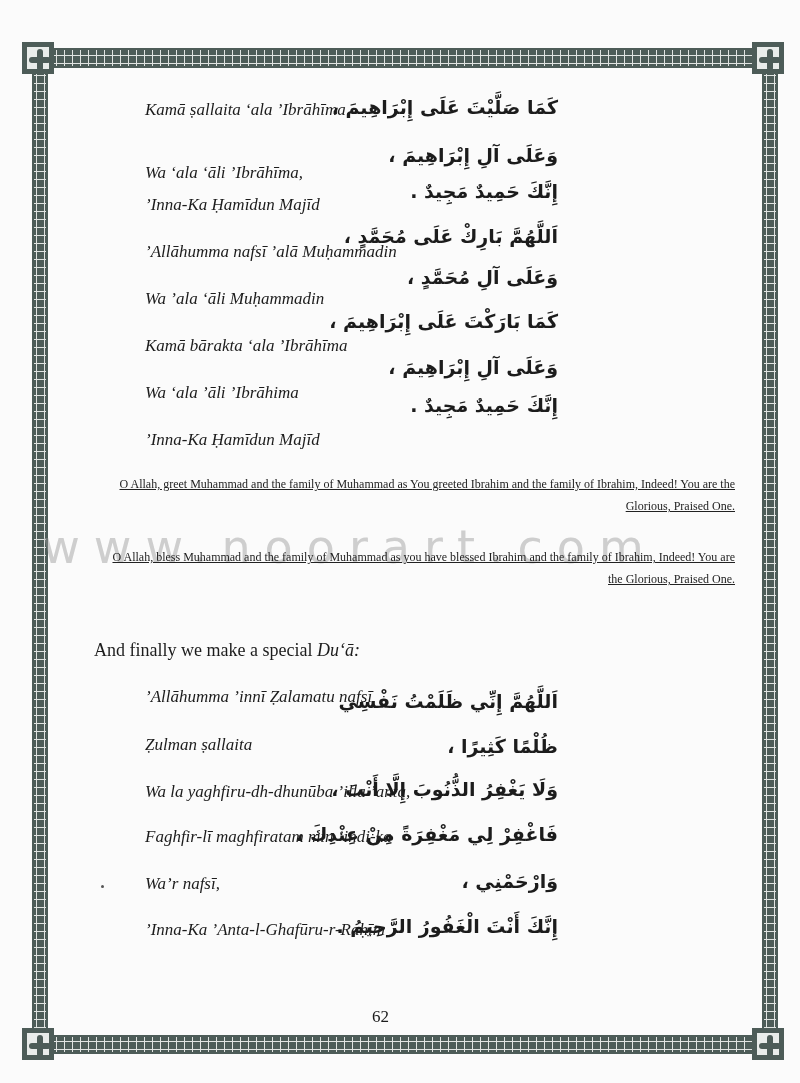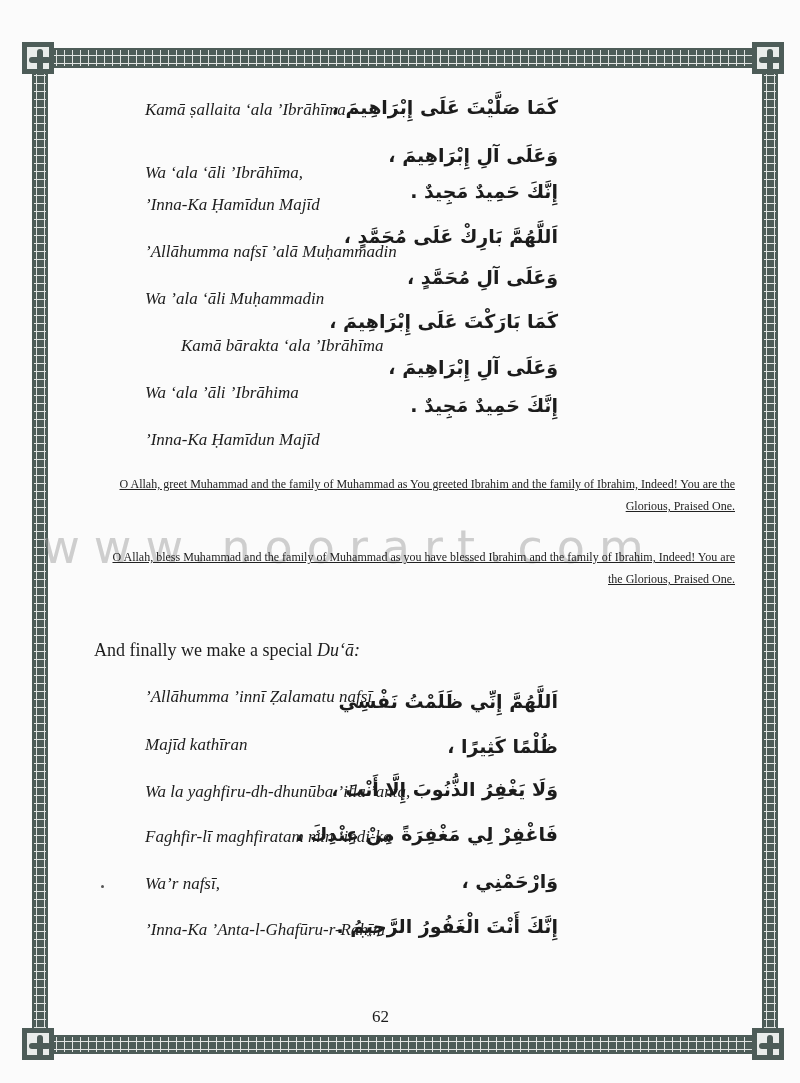--- a/index.html
+++ b/index.html
@@ -60,21 +60,21 @@
   </div>
 
 <div class="watermark">www.noorart.com</div>
 
 <div>
   <div class="col-translit" style="top:100px;">Kamā ṣallaita ‘ala ’Ibrāhīma</div>
   <div class="col-translit" style="top:163px;">Wa ‘ala ‘āli ’Ibrāhīma,</div>
   <div class="col-translit" style="top:195px;">’Inna-Ka Ḥamīdun Majīd</div>
   <div class="col-translit" style="top:242px;">’Allāhumma nafsī ’alā Muḥammadin</div>
   <div class="col-translit" style="top:289px;">Wa ’ala ‘āli Muḥammadin</div>
-  <div class="col-translit" style="top:336px;margin-left:36px;">Kamā bārakta ‘ala ’Ibrāhīma</div>
+  <div class="col-translit" style="top:336px;">Kamā bārakta ‘ala ’Ibrāhīma</div>
   <div class="col-translit" style="top:383px;">Wa ‘ala ’āli ’Ibrāhima</div>
   <div class="col-translit" style="top:430px;">’Inna-Ka Ḥamīdun Majīd</div>
 
   <div class="col-arabic" style="top:96px;">كَمَا صَلَّيْتَ عَلَى إِبْرَاهِيمَ ،</div>
   <div class="col-arabic" style="top:144px;">وَعَلَى آلِ إِبْرَاهِيمَ ،</div>
   <div class="col-arabic" style="top:180px;">إِنَّكَ حَمِيدٌ مَجِيدٌ .</div>
   <div class="col-arabic" style="top:225px;">اَللَّهُمَّ بَارِكْ عَلَى مُحَمَّدٍ ،</div>
   <div class="col-arabic" style="top:266px;">وَعَلَى آلِ مُحَمَّدٍ ،</div>
   <div class="col-arabic" style="top:310px;">كَمَا بَارَكْتَ عَلَى إِبْرَاهِيمَ ،</div>
   <div class="col-arabic" style="top:356px;">وَعَلَى آلِ إِبْرَاهِيمَ ،</div>
@@ -83,21 +83,21 @@
 
 <div class="translation" style="top:473px;">O Allah, greet Muhammad and the family of Muhammad as  You greeted Ibrahim and the family of Ibrahim, Indeed! You are the Glorious, Praised One.</div>
 <div class="translation" style="top:546px;">O Allah, bless Muhammad and the family of Muhammad as you have blessed Ibrahim and the family of Ibrahim, Indeed! You are the Glorious, Praised One.</div>
 
 <div class="intro">
   <span>And finally we make a special </span><i>Du‘ā:</i>
 </div>
 
 <div>
   <div class="col-translit" style="top:687px;">’Allāhumma ’innī Ẓalamatu nafsī</div>
-  <div class="col-translit" style="top:735px;">Majīd kathīran</div>
+  <div class="col-translit" style="top:735px;">Ẓulman ṣallaita</div>
   <div class="col-translit" style="top:782px;">Wa la yaghfiru-dh-dhunūba ’illa ’anta,</div>
   <div class="col-translit" style="top:827px;">Faghfir-lī maghfiratam min ‘indi-ka</div>
   <div class="col-translit" style="top:874px;">Wa’r nafsī,</div>
   <div class="col-translit" style="top:920px;">’Inna-Ka ’Anta-l-Ghafūru-r-Raḥīm</div>
 
   <div class="col-arabic" style="top:690px;">اَللَّهُمَّ إِنِّي ظَلَمْتُ نَفْسِي</div>
   <div class="col-arabic" style="top:735px;">ظُلْمًا كَثِيرًا ،</div>
   <div class="col-arabic" style="top:778px;">وَلَا يَغْفِرُ الذُّنُوبَ إِلَّا أَنْتَ ،</div>
   <div class="col-arabic" style="top:823px;">فَاغْفِرْ لِي مَغْفِرَةً مِنْ عِنْدِكَ ،</div>
   <div class="col-arabic" style="top:870px;">وَارْحَمْنِي ،</div>

